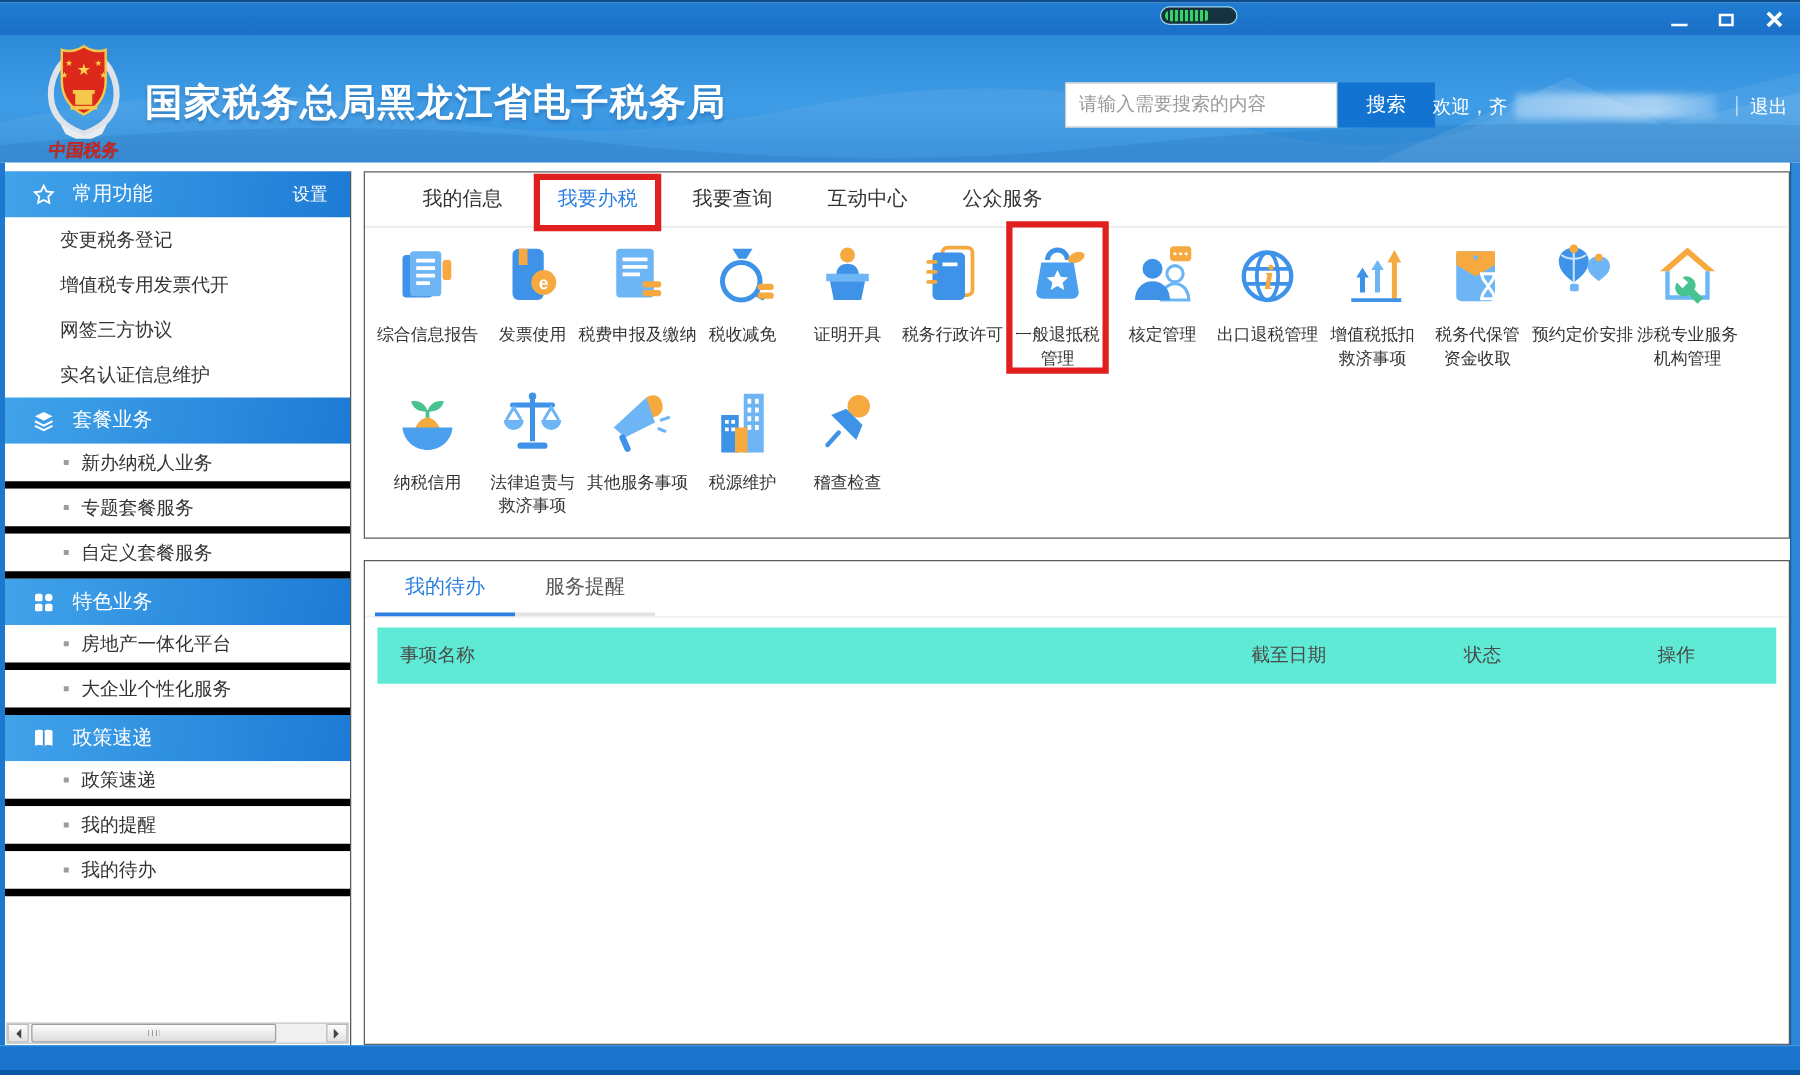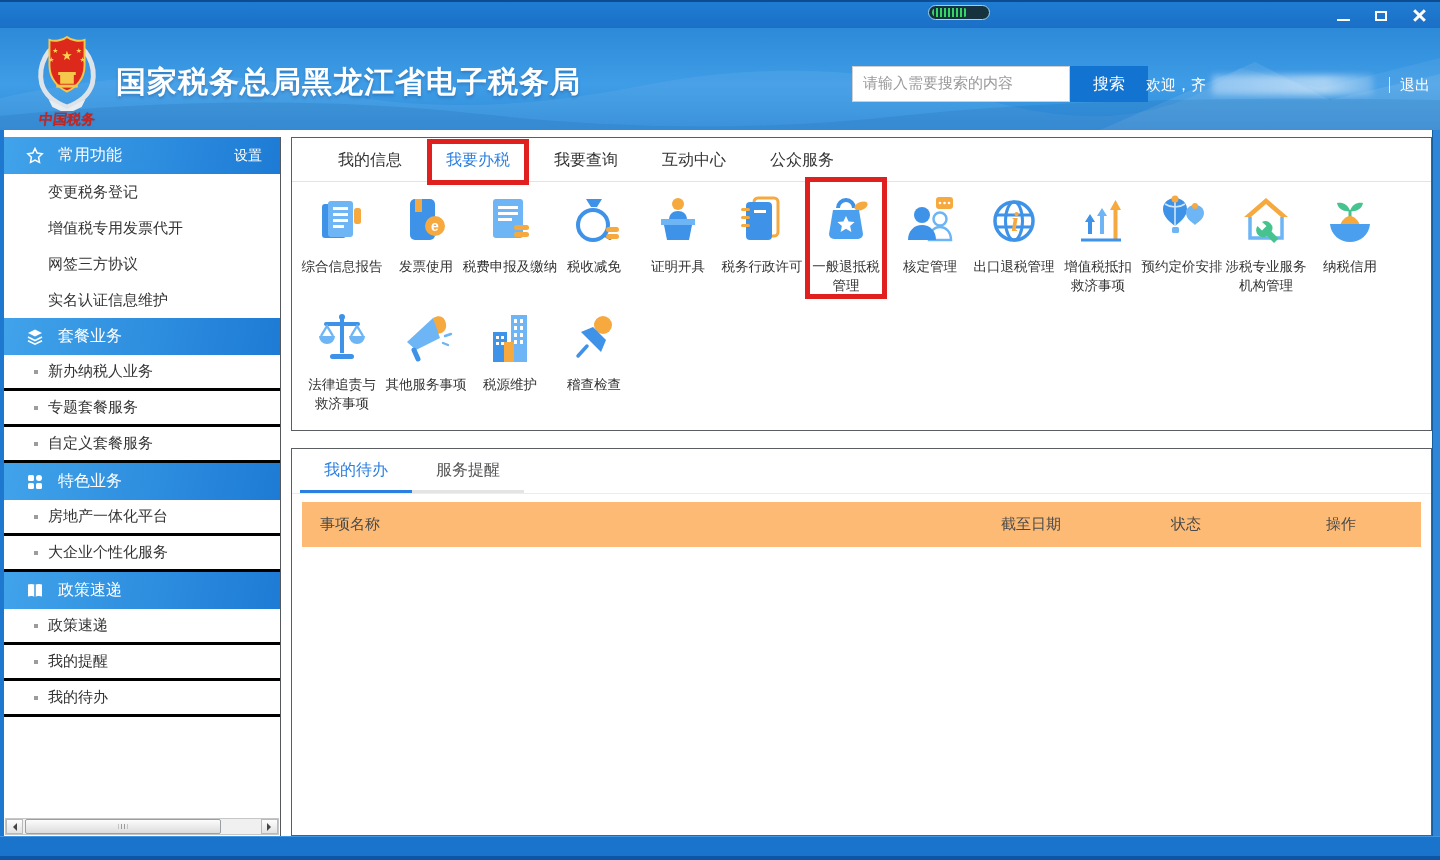--- a/index.html
+++ b/index.html
@@ -56,21 +56,21 @@
 
   
   .sidebar { position:absolute; left:4px; top:137px; width:277px; bottom:24px; background:#fff;
     border-right:1px solid #55585c; }
   .side-header { height:37px; display:flex; align-items:center; color:#fff; font-size:16px;
     background:linear-gradient(100deg,#41a3ea,#1d7bd5); cursor:pointer; }
   .side-header .hdr-icon { margin-left:22px; margin-right:14px; width:18px; height:18px; display:flex; }
   .side-header .hdr-action { margin-left:auto; margin-right:18px; font-size:14px; cursor:pointer; }
   .side-item { display:flex; align-items:center; height:36px; font-size:15px; color:#333; cursor:pointer;
     padding-left:44px; background:#fff; }
-  .side-item.bulleted { padding-left:30px; border-bottom:3px solid #000000; }
+  .side-item.bulleted { padding-left:47px; border-bottom:6px solid #000000; }
   .bullet { width:4px; height:4px; background:#9c9c9c; margin-right:10px; flex:0 0 auto; }
 
   
   .hscroll { position:absolute; left:1px; right:1px; bottom:1px; height:17px; background:#f0f0f0;
     border:1px solid #c6c6c6; display:flex; }
   .sb-btn { width:17px; background:linear-gradient(#fdfdfd,#e2e2e2); border:1px solid #b9b9b9;
     display:flex; align-items:center; justify-content:center; cursor:pointer; }
   .tri-left  { width:0; height:0; border:4px solid transparent; border-right-color:#444; margin-left:-3px; }
   .tri-right { width:0; height:0; border:4px solid transparent; border-left-color:#444; margin-right:-3px; }
   .sb-track { flex:1; position:relative; }
@@ -98,21 +98,21 @@
   .svc-label { margin-top:4px; width:112px; margin-left:-14px; margin-right:-14px; text-align:center;
     font-size:13.5px; color:#333; line-height:1.4; }
   .svc-cell.annotated::before { content:""; position:absolute; left:1px; top:-13px; width:72px; height:112px;
     border:5px solid #e01f1f; z-index:6; pointer-events:none; }
 
   .todo-tabs { height:45px; display:flex; align-items:stretch; padding-left:8px; border-bottom:1px solid #ececec; }
   .todo-tab { padding:0 24px; line-height:42px; font-size:16px; color:#555; cursor:pointer;
     border-bottom:3px solid #e4e4e4; white-space:nowrap; }
   .todo-tab.active { color:#2b7fe0; border-bottom-color:#2b7fe0; }
 
-  .table-head { margin:8px 10px 0; height:45px; background:#fdba74; display:flex; align-items:center;
+  .table-head { margin:8px 10px 0; height:45px; background:#5eead4; display:flex; align-items:center;
     font-size:15px; color:#4a4a4a; }
   .col-name { flex:1; padding-left:18px; }
   .col-date { width:160px; text-align:center; }
   .col-status { width:150px; text-align:center; }
   .col-action { width:160px; text-align:center; }
   .table-body { min-height:40px; }
 </style>
 </head>
 <body>
 
@@ -403,20 +403,32 @@
           <div class="svc-cell">
             <div><svg viewBox="0 0 58 58" xmlns="http://www.w3.org/2000/svg">
                 <path d="M16 30l5-8 5 8h-3v12h-4V30z" fill="#3e92e8"></path>
                 <path d="M28 24l5-8 5 8h-3v18h-4V24z" fill="#6db5f5"></path>
                 <path d="M41 18l5.5-10L52 18h-3.5v30h-4V18z" fill="#f5a93f"></path>
                 <path d="M12 48h40" stroke="#3e92e8" stroke-width="3"></path>
               </svg></div>
             <div class="svc-label">
               <div>增值税抵扣</div>
               <div>救济事项</div>
+            </div>
+          </div>
+          <div class="svc-cell">
+            <div><svg viewBox="0 0 58 58" xmlns="http://www.w3.org/2000/svg">
+                <rect x="12" y="9" width="31" height="40" rx="4" fill="#6db5f5"></rect>
+                <path d="M12 9h31v11l-15.5 9L12 20z" fill="#f5a93f"></path>
+                <circle cx="27.5" cy="14" r="1.8" fill="#6db5f5"></circle>
+                <path d="M31 27h13M31 47h13M32.5 27c0 6 4 7 5 10-1 3-5 4-5 10M42.5 27c0 6-4 7-5 10 1 3 5 4 5 10" stroke="#fff" stroke-width="2.4" fill="none"></path>
+              </svg></div>
+            <div class="svc-label">
+              <div>税务代保管</div>
+              <div>资金收取</div>
             </div>
           </div>
           <div class="svc-cell">
             <div><svg viewBox="0 0 58 58" xmlns="http://www.w3.org/2000/svg">
                 <path d="M22 6c7 0 12 5 12 11 0 8-7 13-12 17-5-4-12-9-12-17C10 11 15 6 22 6z" fill="#3e92e8"></path>
                 <path d="M22 6v28M12 12c6 4 14 4 20 0" stroke="#cfe6fb" stroke-width="1.6" fill="none"></path>
                 <rect x="19" y="35" width="7" height="6" rx="1.5" fill="#6db5f5"></rect>
                 <circle cx="22" cy="7" r="3.5" fill="#f5a93f"></circle>
                 <path d="M42 13c5 0 9 3 9 8 0 6-6 9-9 12-3-3-9-6-9-12 0-5 4-8 9-8z" fill="#6db5f5"></path>
                 <circle cx="42" cy="14" r="3" fill="#f5a93f"></circle>

